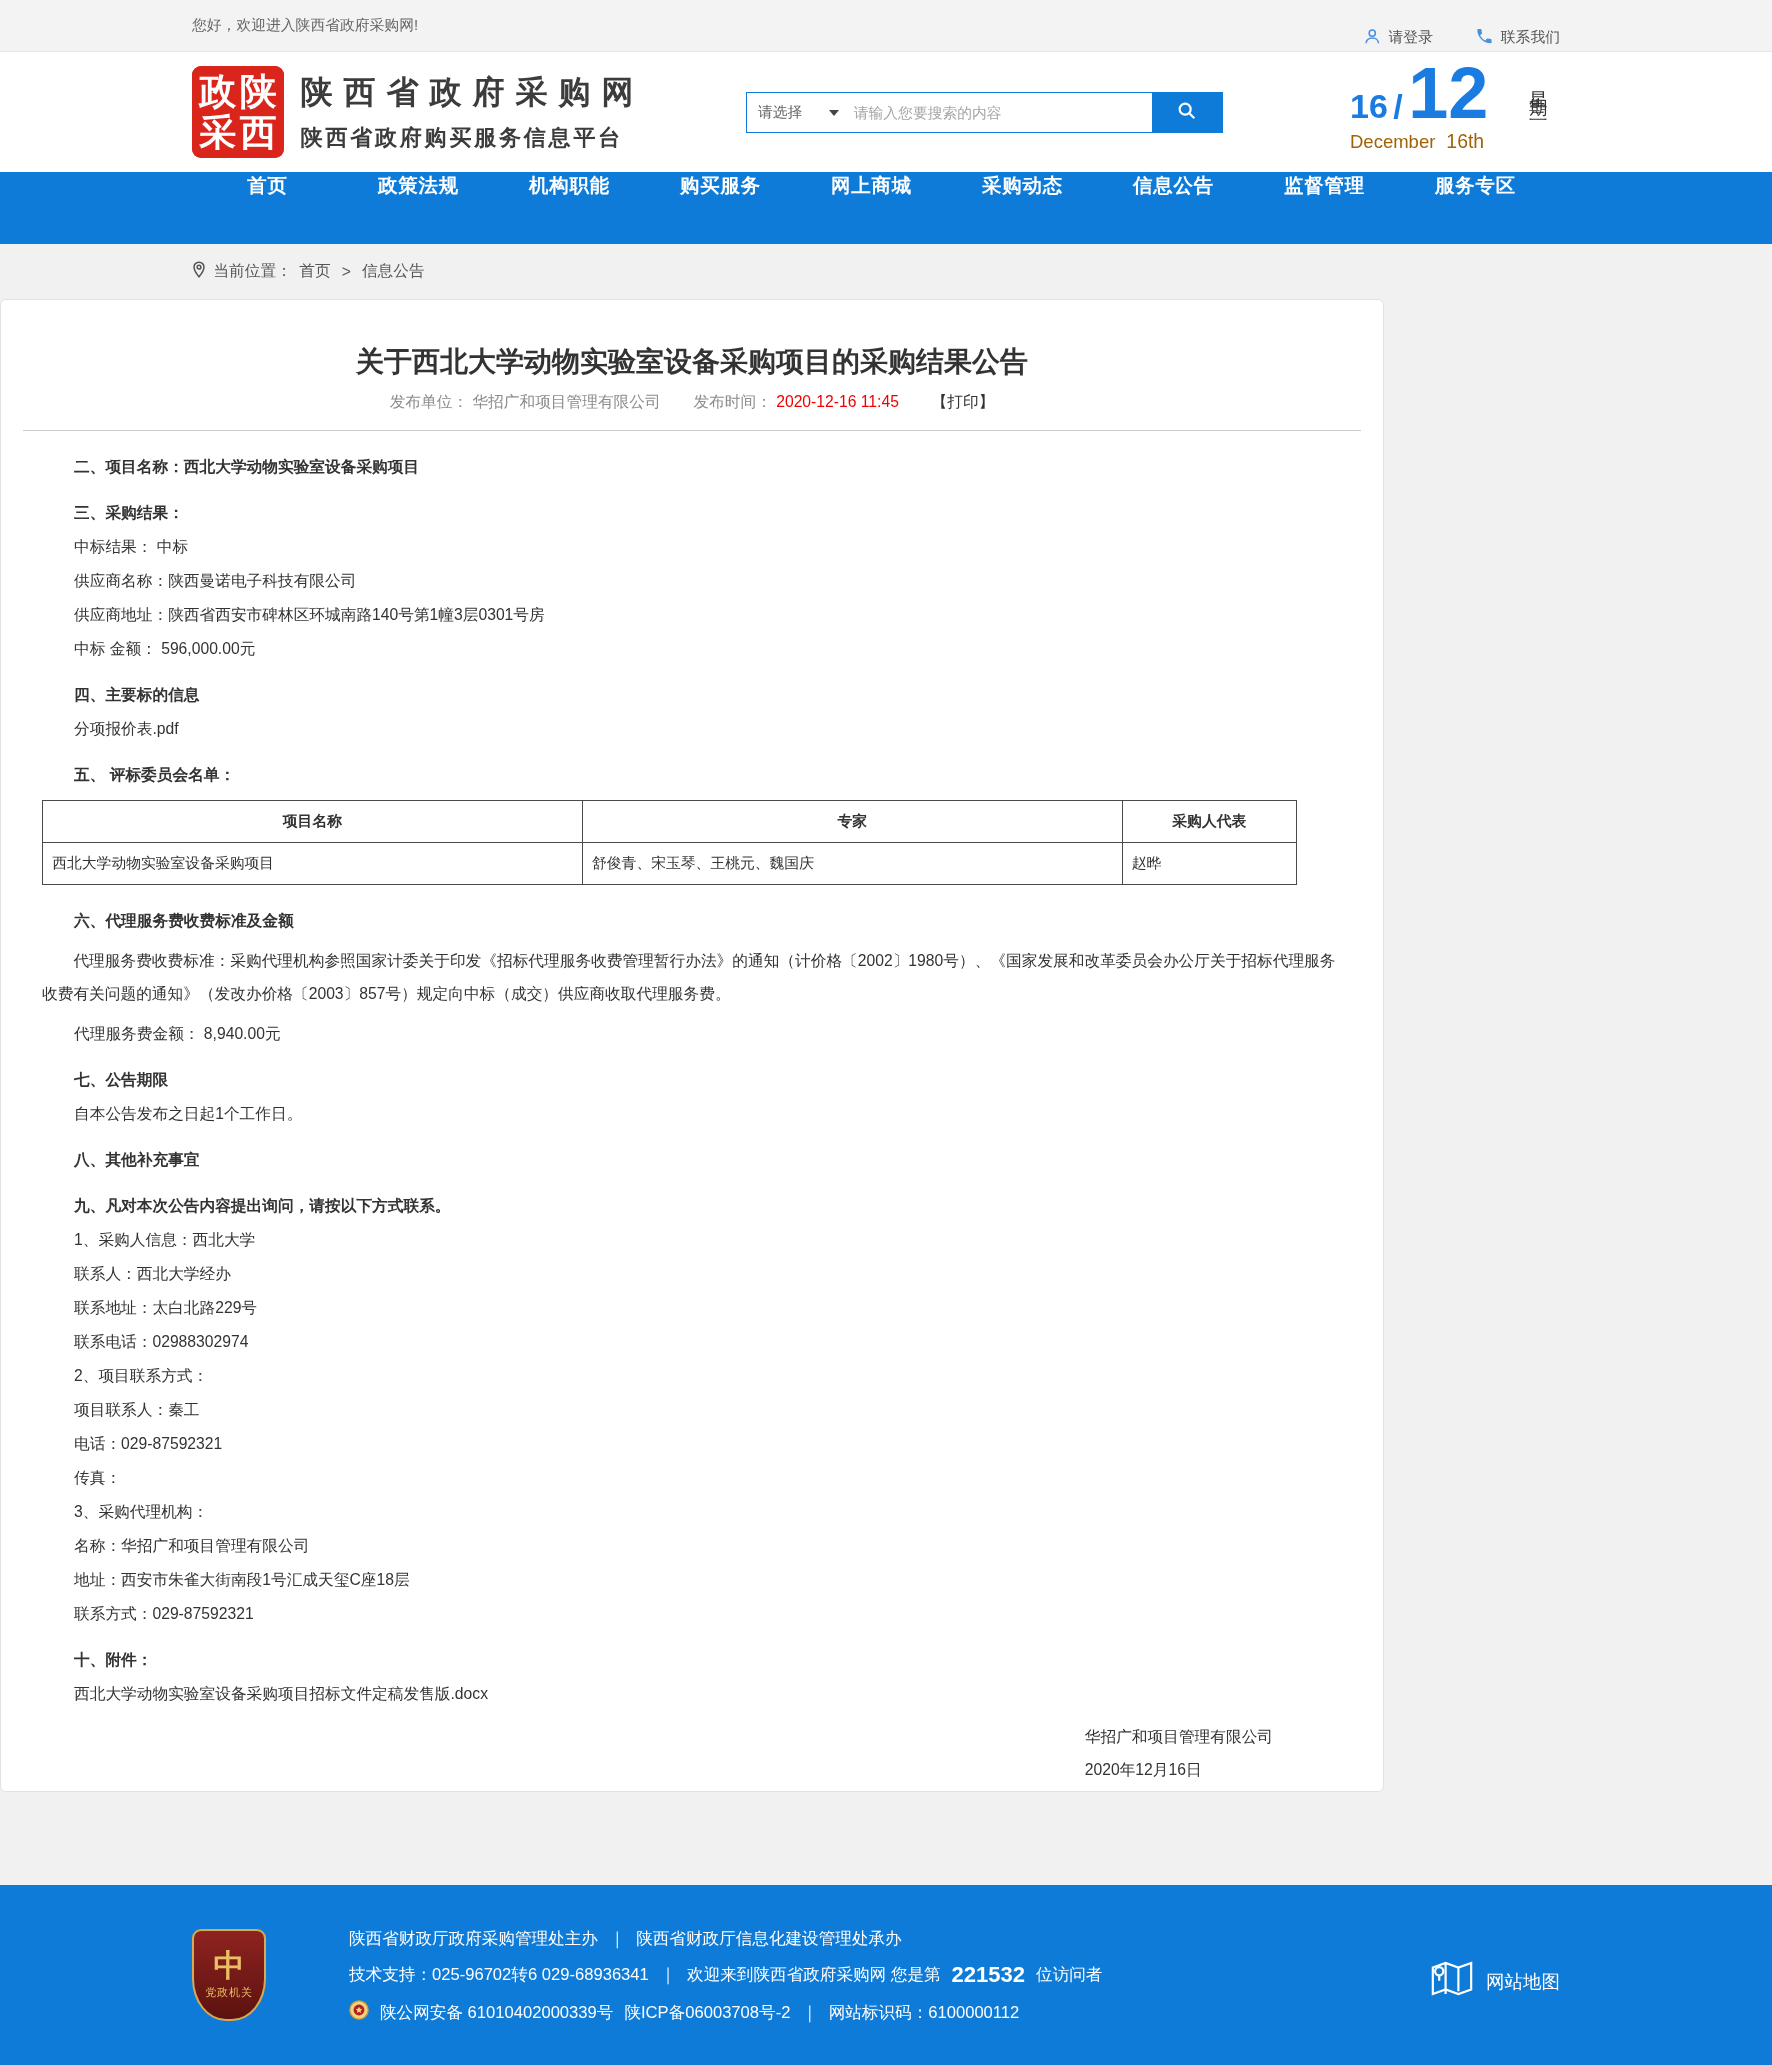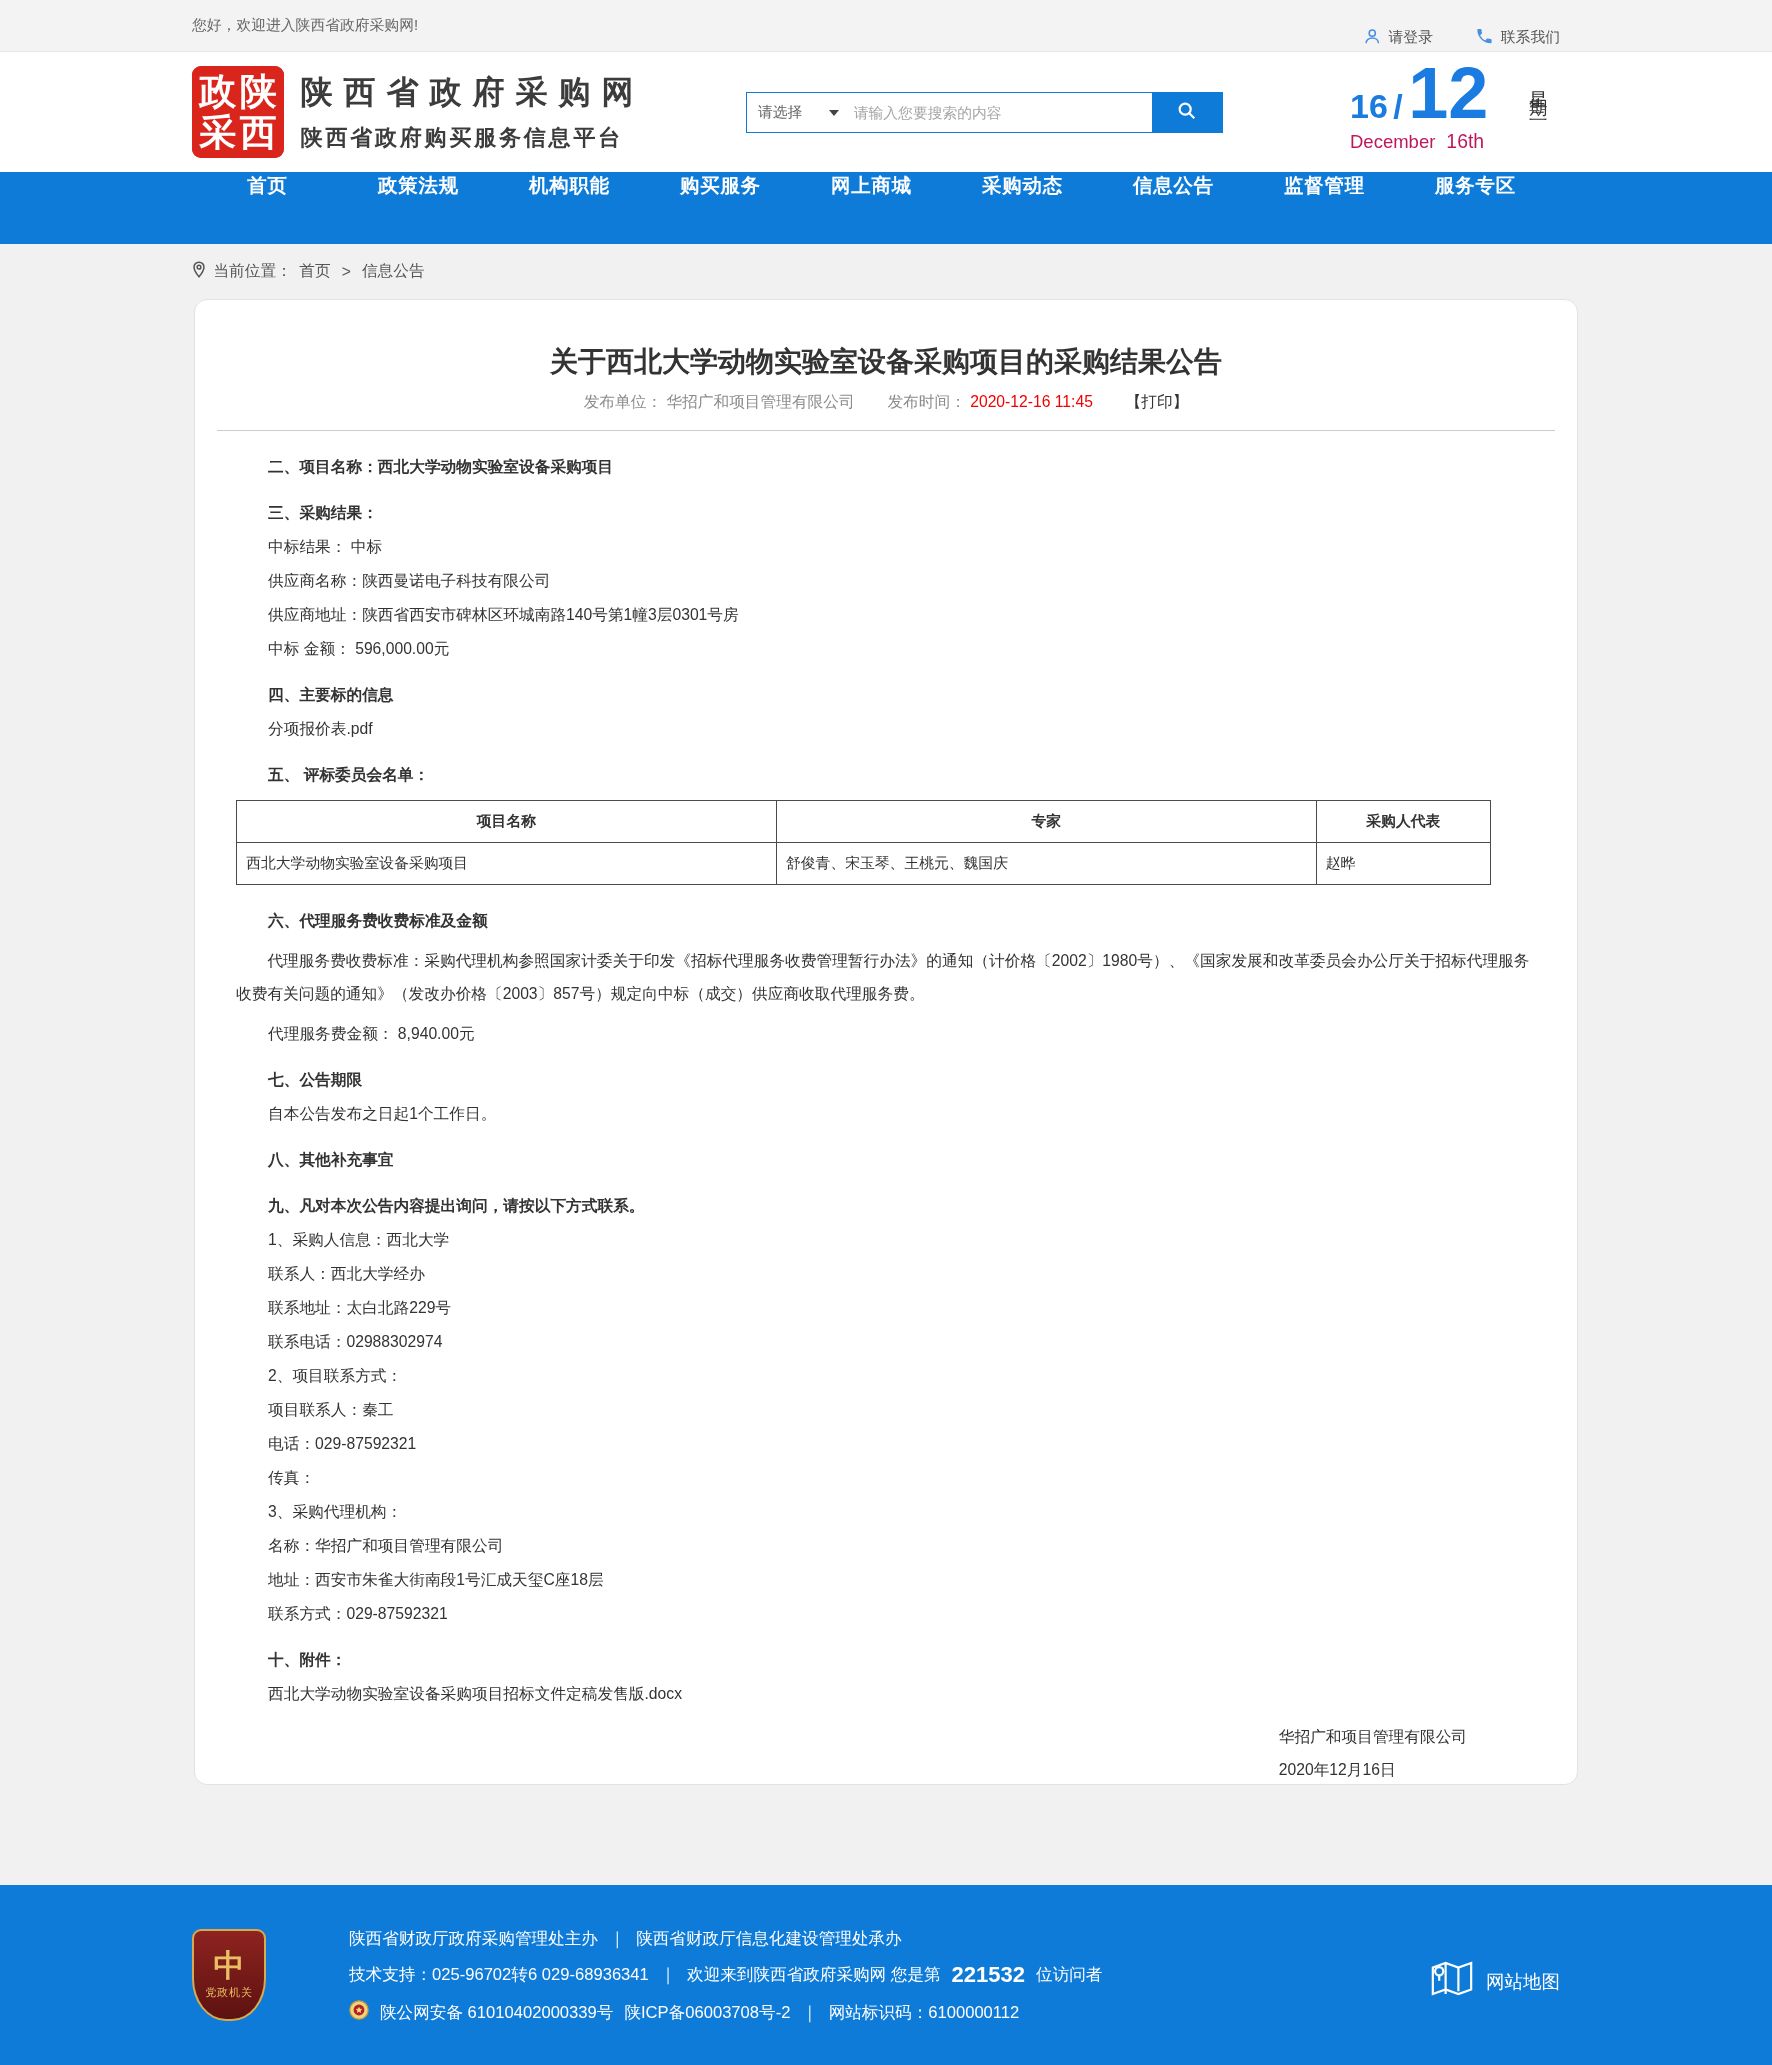--- a/index.html
+++ b/index.html
@@ -26,36 +26,36 @@
   .sel { width:103px; display:flex; align-items:center; justify-content:space-between; padding:0 11px; font-size:14.8px; color:#666; cursor:pointer; }
   .caret { width:0; height:0; border-left:5.5px solid transparent; border-right:5.5px solid transparent; border-top:6.5px solid #444; }
   .searchbar input { flex:1; border:none; outline:none; font-size:14.8px; color:#333; padding:0 3.7px; font-family:inherit; }
   .searchbar input::placeholder { color:#a5a5a5; }
   .search-btn { width:70px; background:#0e7bd8; border:none; display:flex; align-items:center; justify-content:center; cursor:pointer; }
   .datebox { position:absolute; right:16px; top:7.4px; width:194px; height:107px; }
   .date-nums { display:flex; align-items:baseline; color:#1a7be0; font-weight:bold; }
   .date-nums .d { font-size:34px; }
   .date-nums .sep { font-size:34px; margin:0 5.5px; }
   .date-nums .m { font-size:72px; line-height:0.95; }
-  .date-en { margin-top:1.8px; font-size:18.5px; color:#be185d; display:flex; gap:11px; align-items:baseline; }
+  .date-en { margin-top:1.8px; font-size:18.5px; color:#a16207; display:flex; gap:11px; align-items:baseline; }
   .date-en .ord { font-size:19.4px; }
   .weekday { position:absolute; right:-3.7px; top:16.6px; writing-mode:vertical-rl; font-size:18.5px; color:#333; letter-spacing:7.4px; line-height:20px; }
 
   
   .nav { height:72px; background:#0e7bd8; }
   .nav ul { list-style:none; height:100%; display:flex; }
   .nav li { width:151px; height:100%; display:flex; align-items:center; justify-content:center; color:#fff; font-size:19.4px; font-weight:bold; letter-spacing:0.9px; cursor:pointer; }
 
   
   .main { flex:1; background:#f1f1f1; }
   .breadcrumb { height:55px; display:flex; align-items:center; gap:7.4px; font-size:15.7px; color:#555; }
   .breadcrumb a { color:#555; text-decoration:none; cursor:pointer; }
   .crumb-sep { margin:0 3.7px; }
 
-  .card { margin-left:194px; width:1384px; background:#fff; border:0.9px solid #e2e2e2; border-radius:13px; padding-bottom:4px; }
+  .card { width:1384px; background:#fff; border:0.9px solid #e2e2e2; border-radius:6px; padding-bottom:11px; }
   .doc-title { margin-top:46px; text-align:center; font-size:28px; font-weight:bold; color:#333; line-height:31px; }
   .doc-meta { margin-top:14.8px; text-align:center; font-size:15.7px; color:#8c8c8c; line-height:20px; }
   .doc-meta .gap { display:inline-block; width:24px; }
   .doc-meta .red { color:#f20000; }
   .doc-meta .print { color:#333; cursor:pointer; }
   .divider { margin:18.5px 22px 0; border-bottom:0.9px solid #ccc; }
   .content { padding:0 41px; font-size:15.7px; color:#333; }
   .content .h { font-weight:bold; margin:26px 0 0 32px; line-height:20px; }
   .content .r { margin:14px 0 0 32px; line-height:20px; }
   .content .wide { margin:13px 0 0 0; line-height:33px; text-indent:2em; }

